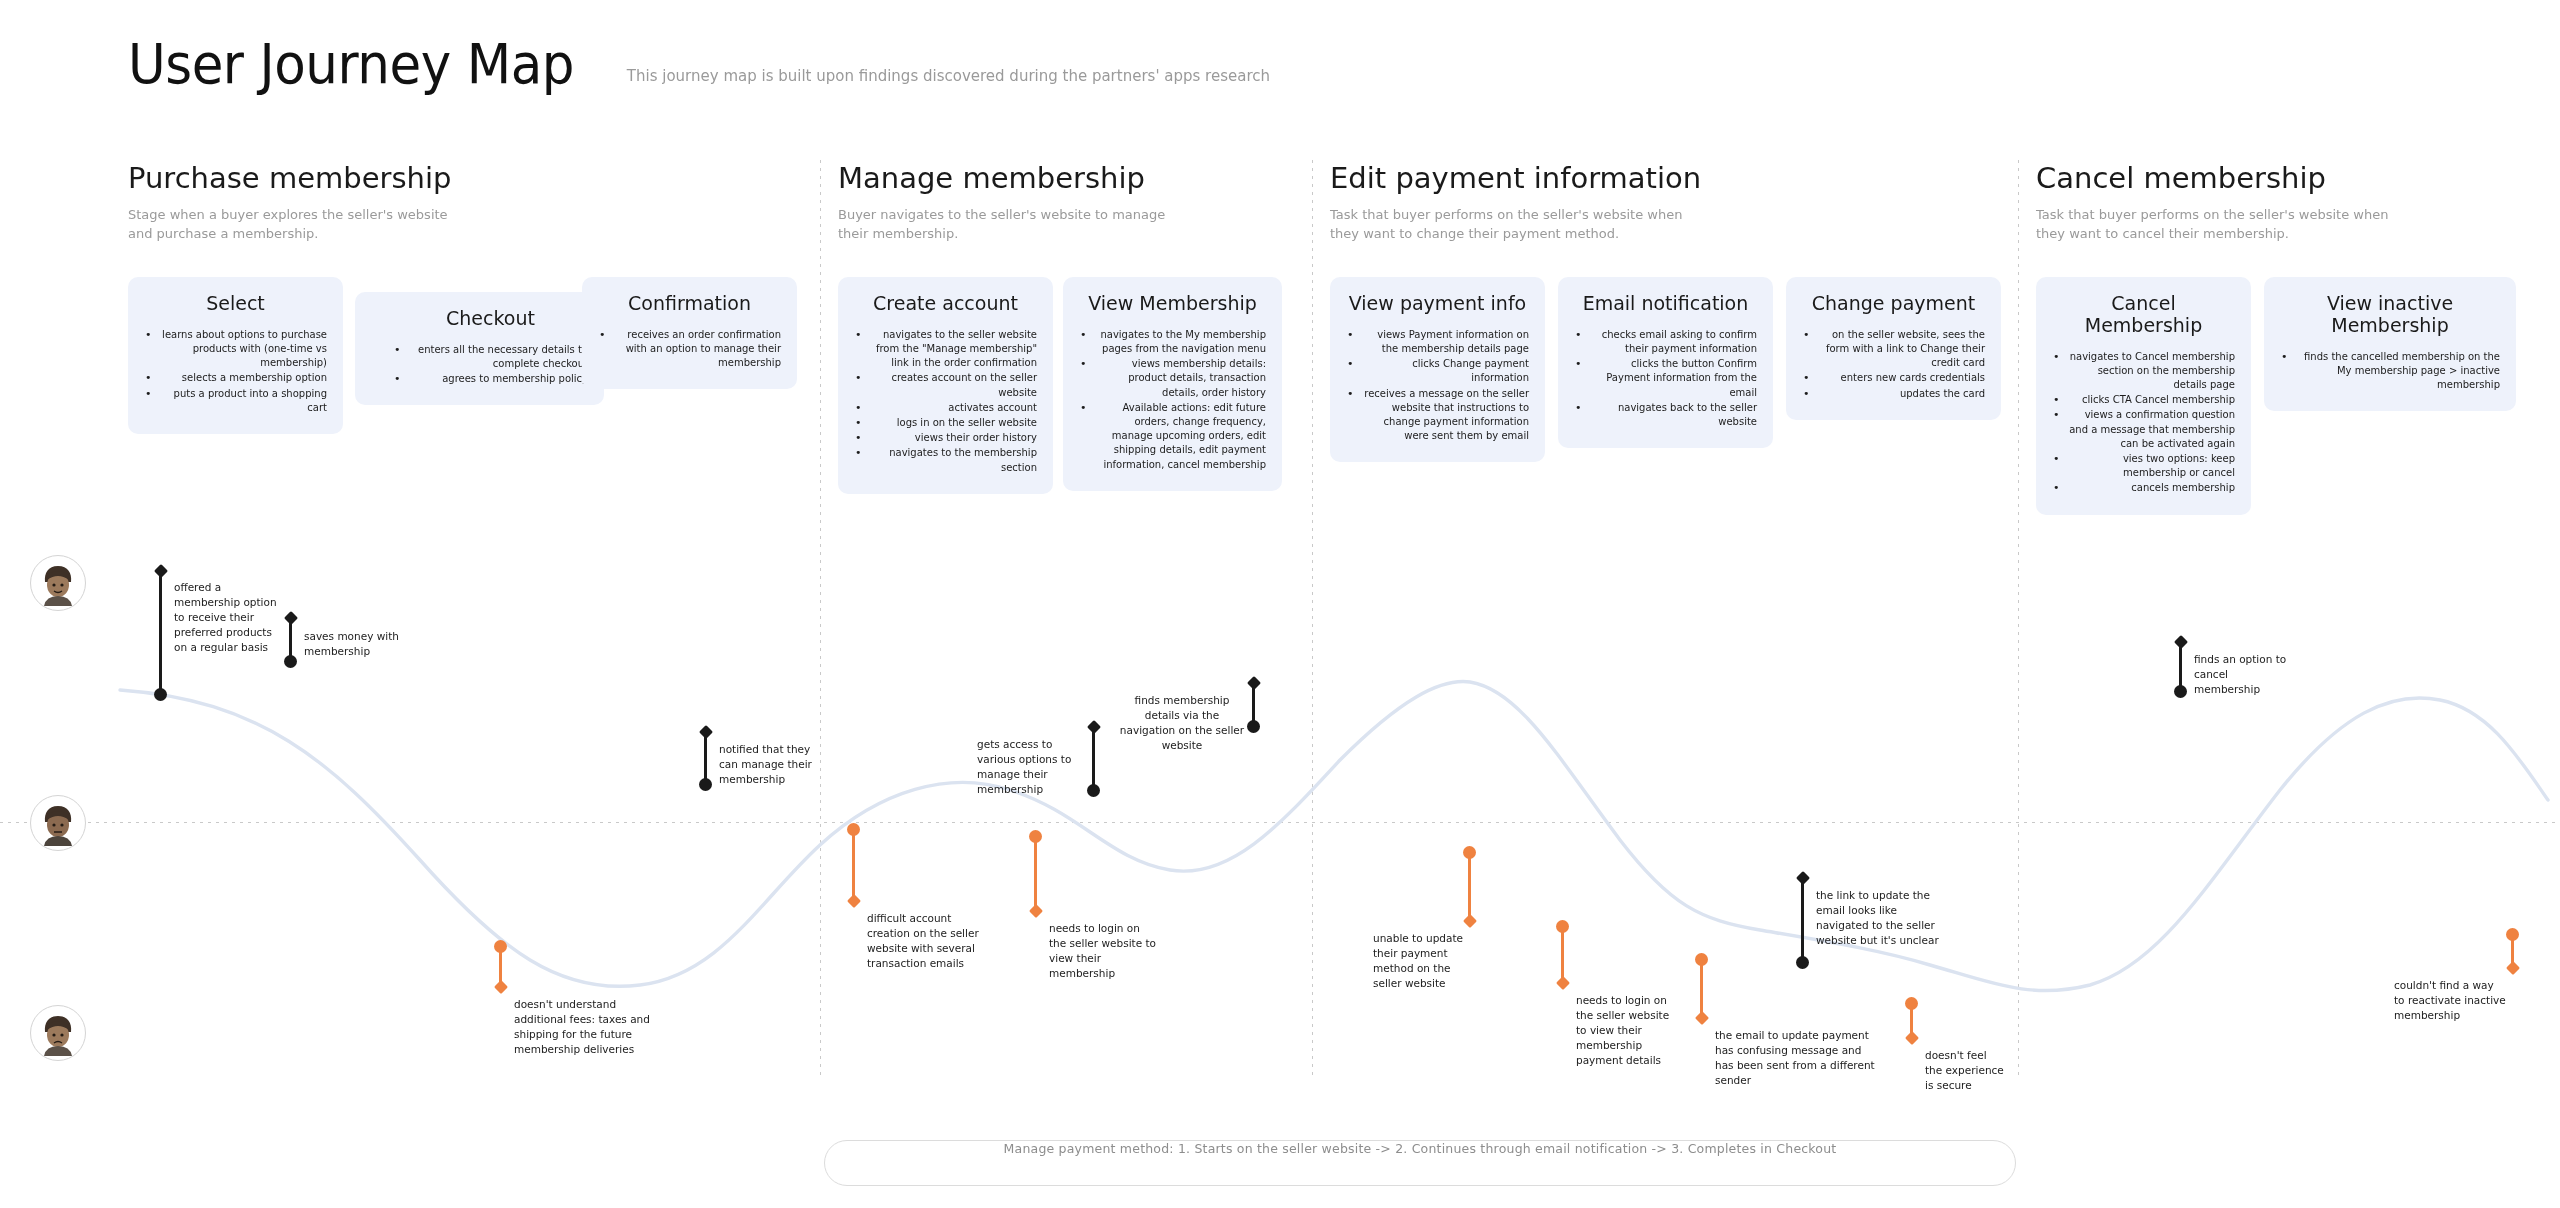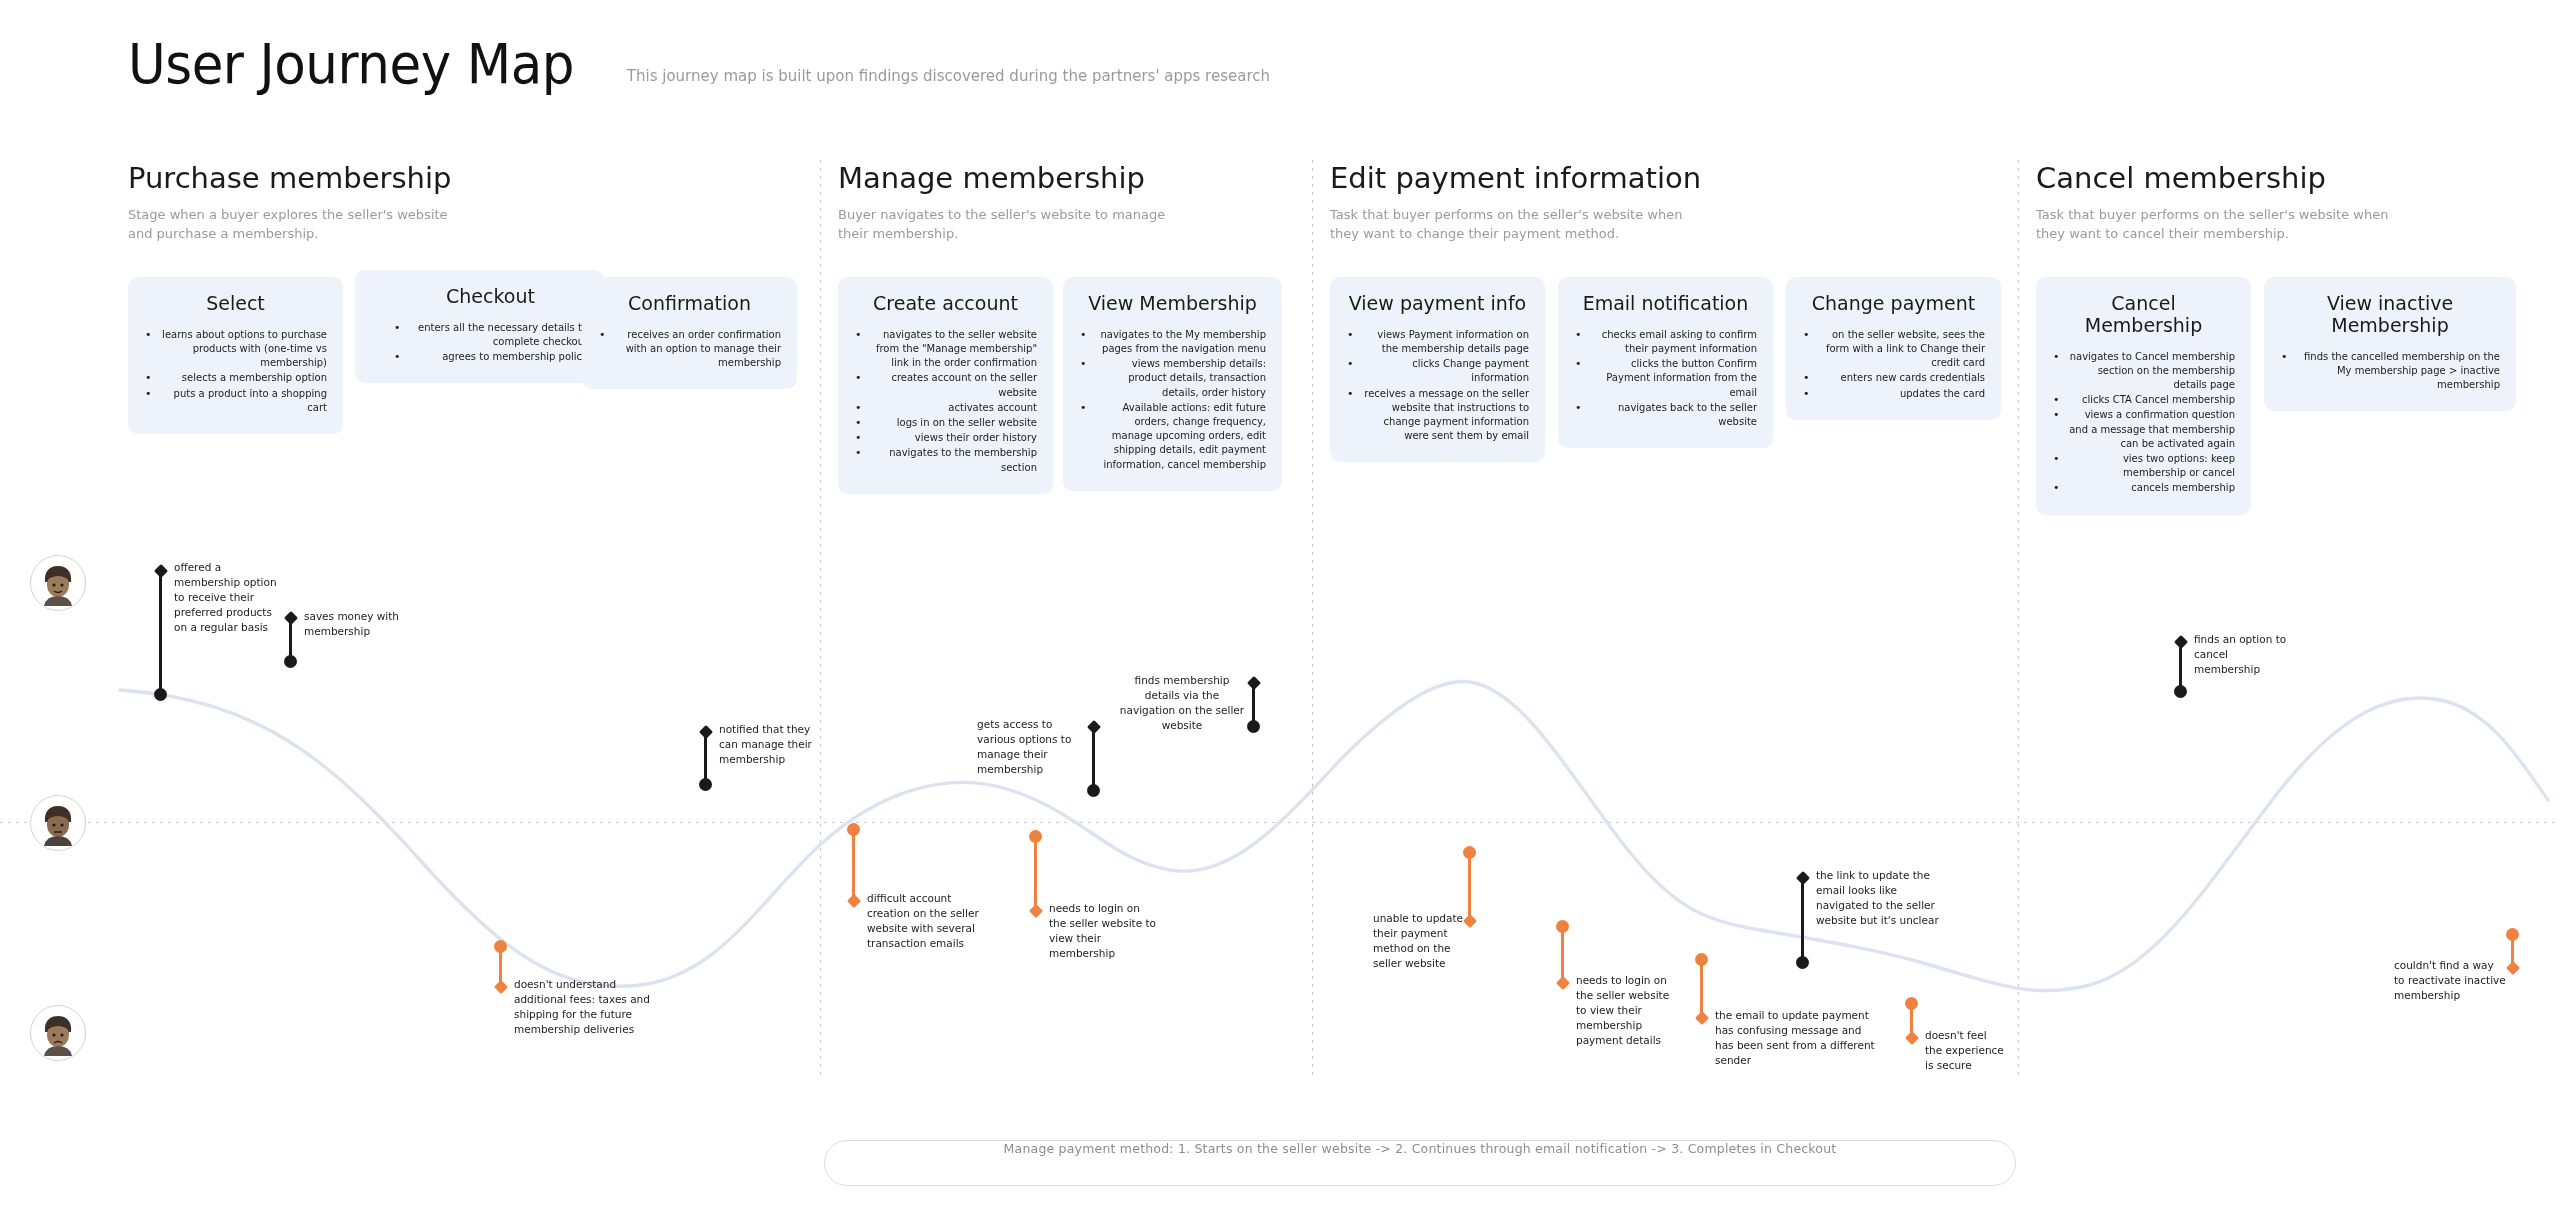--- a/index.html
+++ b/index.html
@@ -66,21 +66,21 @@
     position: absolute; width: 56px; height: 56px; border-radius: 50%;
     border: 1px solid #d4d4d4; background: #ffffff;
     display: flex; align-items: center; justify-content: center;
     overflow: hidden;
   }
   .avatar svg { display: block; }
 
   
   .annot { position: absolute; }
   .annot-text {
-    position: absolute; font-size: 10.5px; line-height: 1.42; color: #1c1c1c;
+    position: absolute; font-size: 10.5px; line-height: 1.42; color: #1c1c1c; margin-top: 20px;
   }
   .stem { position: absolute; width: 2.5px; }
   .stem.pos { background: #1a1a1a; }
   .stem.neg { background: #ef8240; }
   .dot { position: absolute; width: 13px; height: 13px; border-radius: 50%; }
   .dot.pos { background: #1a1a1a; }
   .dot.neg { background: #ef8240; }
   .diamond { position: absolute; width: 10px; height: 10px; transform: rotate(45deg); border-radius: 1.5px; }
   .diamond.pos { background: #1a1a1a; }
   .diamond.neg { background: #ef8240; }
@@ -114,21 +114,21 @@
     <div class="section-desc" style="width:340px;">Stage when a buyer explores the seller's website and purchase a membership.</div>
   </div>
   <div class="card" style="left:128px; top:277px; width:215px;">
     <div class="card-title">Select</div>
     <ul>
       <li>learns about options to purchase products with (one-time vs membership)</li>
       <li>selects a membership option</li>
       <li>puts a product into a shopping cart</li>
     </ul>
   </div>
-  <div class="card" style="left:355px; top:270px; width:249px;padding-left:38px;">
+  <div class="card" style="left:355px; top:292px; width:249px;padding-left:38px;">
     <div class="card-title">Checkout</div>
     <ul>
       <li>enters all the necessary details to complete checkout</li>
       <li>agrees to membership policy</li>
     </ul>
   </div>
   <div class="card" style="left:582px; top:277px; width:215px;">
     <div class="card-title">Confirmation</div>
     <ul>
       <li>receives an order confirmation with an option to manage their membership</li>

